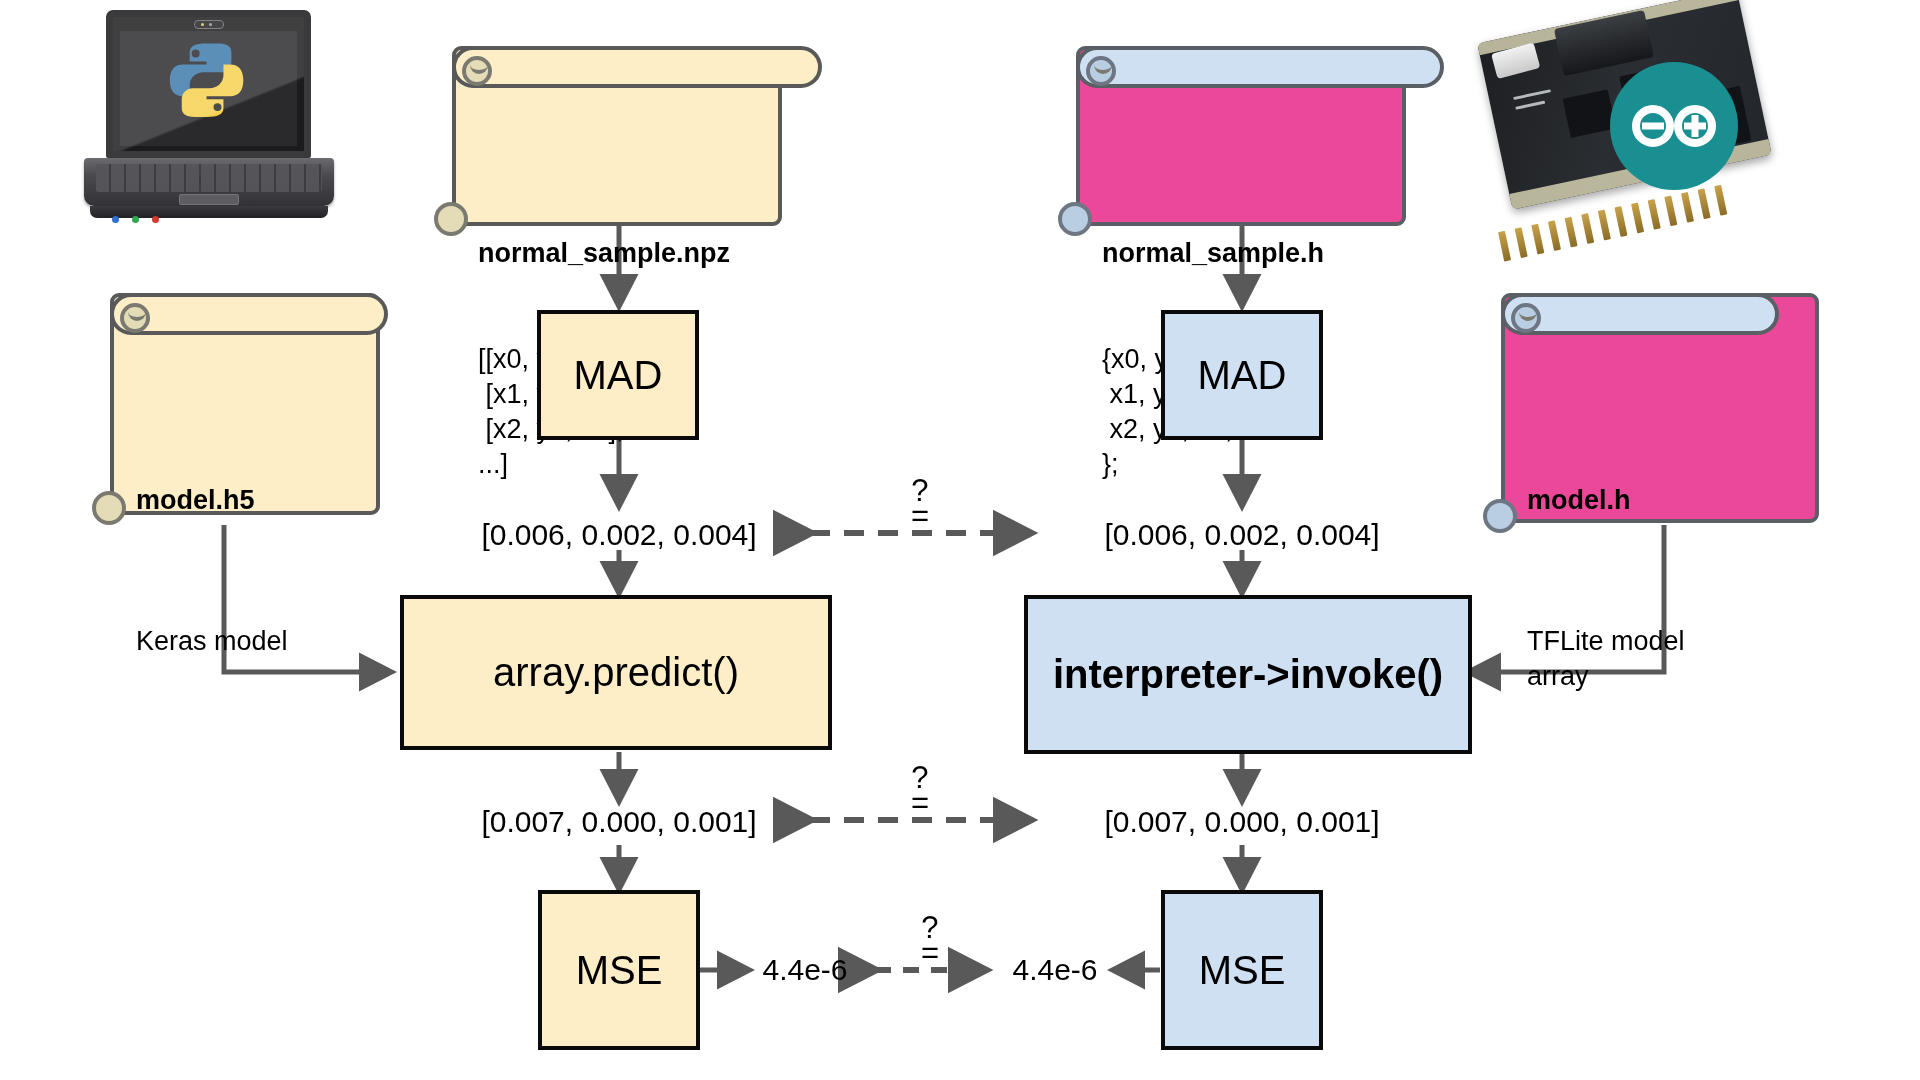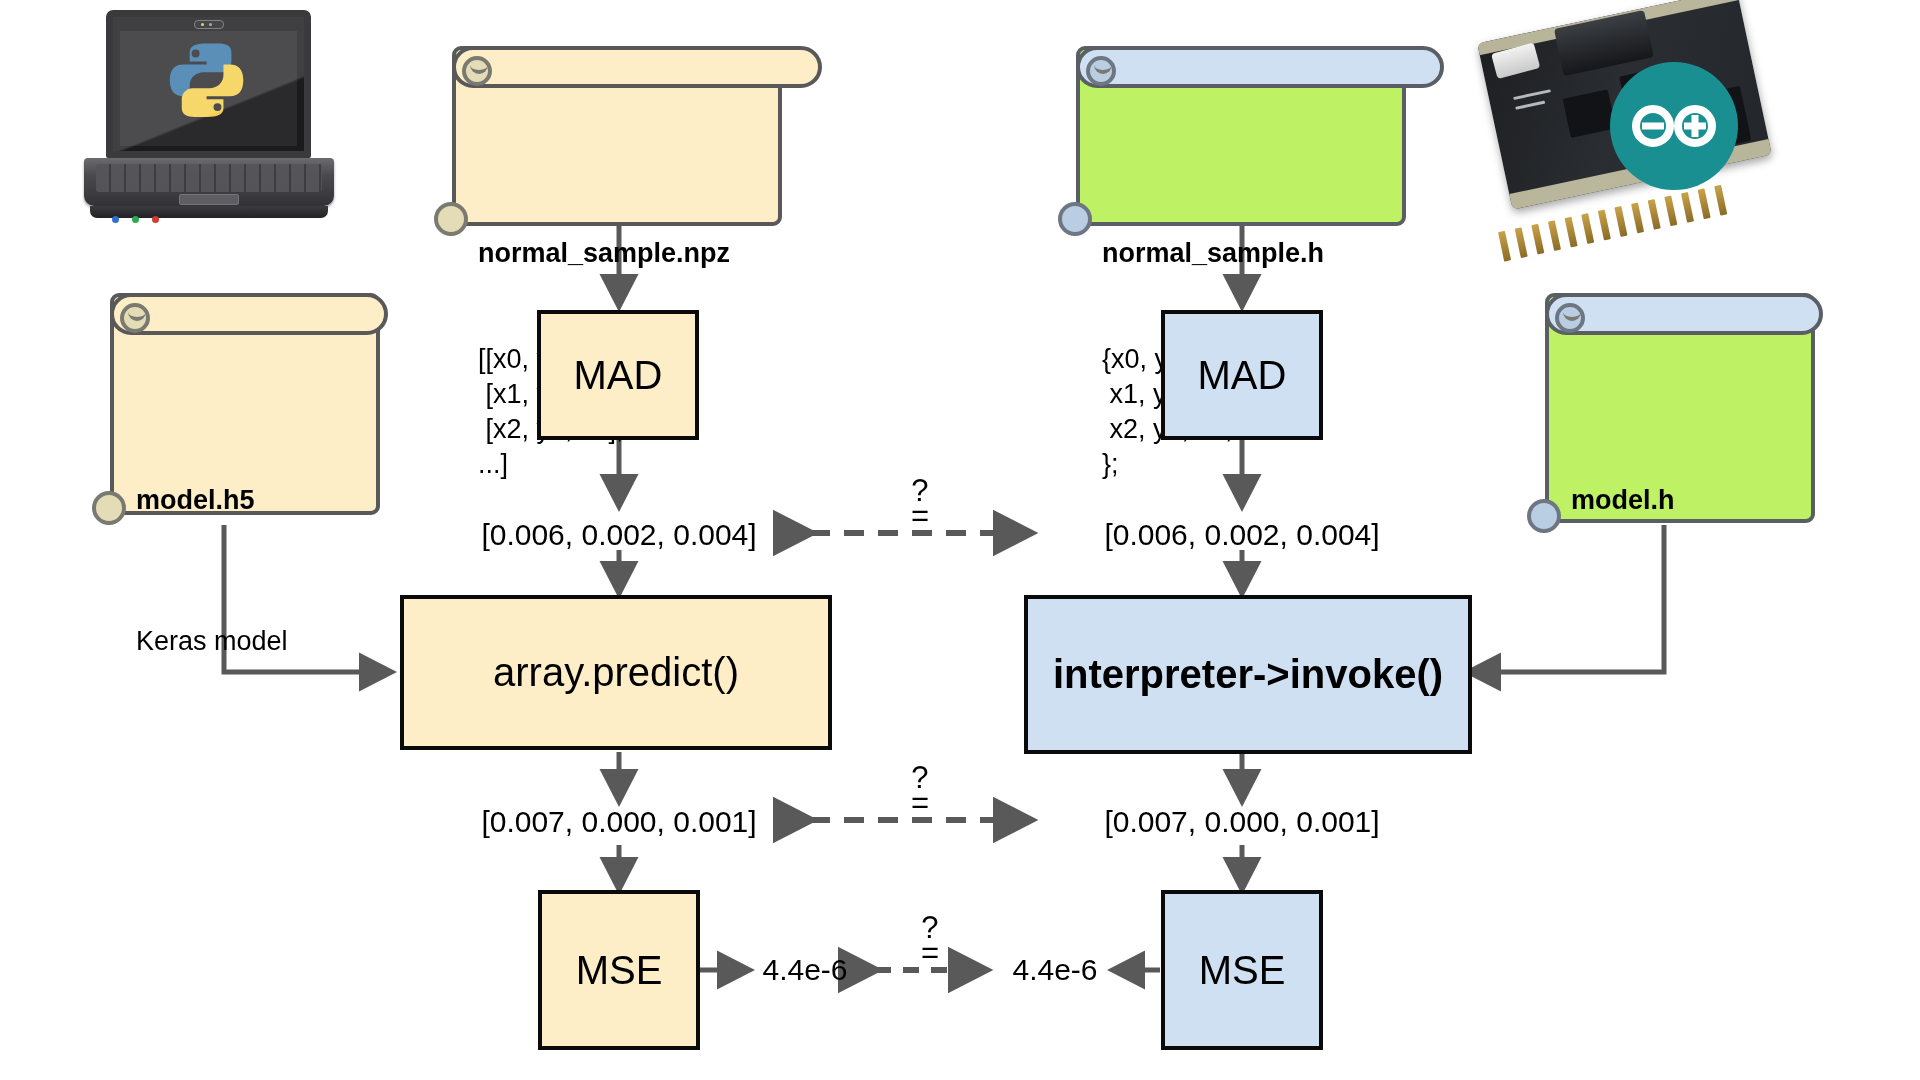--- a/index.html
+++ b/index.html
@@ -19,21 +19,21 @@
     box-sizing:border-box;
     border:4px solid #595959;
     border-radius:9px;
     background:#fdeec8;
     font-size:27px;
     color:#000;
     line-height:1.30;
     padding:46px 16px 10px 22px;
     white-space:pre;
   }
-  .note.blue{background:#bef264;border-color:#5a5f66;}
+  .note.blue{background:#ec4899;border-color:#5a5f66;}
   
   .note .curl-top{
     position:absolute;left:-4px;top:-4px;height:42px;
     border:4px solid #595959;border-radius:21px;
     background:#fdeec8;
     box-sizing:border-box;
   }
   .note.blue .curl-top{background:#cfe0f2;border-color:#5a5f66;}
   .note .curl-knob{
     position:absolute;left:6px;top:6px;width:30px;height:30px;
@@ -294,26 +294,29 @@
       <div class="curl-knob"></div>
     </div>
     <div class="curl-bot"></div>
     <span class="title">normal_sample.h</span>
     <span class="body">{x0, y0, z0,
  x1, y1, z1,
  x2, y2, z2,
 };</span>
   </div>
 
-  <div class="note blue" style="left:1545px;top:293px;width:270px;height:230px;">
+  <div class="note blue" style="left:1501px;top:293px;width:318px;height:230px;">
     <div class="curl-top" style="width:278px;">
       <div class="curl-knob"></div>
     </div>
     <div class="curl-bot"></div>
     <span class="title">model.h</span>
+    <span class="body">
+TFLite model
+array</span>
   </div>
 
   <div class="box blue" style="left:1161px;top:310px;width:162px;height:130px;">
     <span>MAD</span>
   </div>
 
   <div class="lbl c" style="left:1242px;top:518px;">[0.006, 0.002, 0.004]</div>
 
   <div class="box blue" style="left:1024px;top:595px;width:448px;height:159px;font-weight:bold;">
     <span>interpreter-&gt;invoke()</span>

